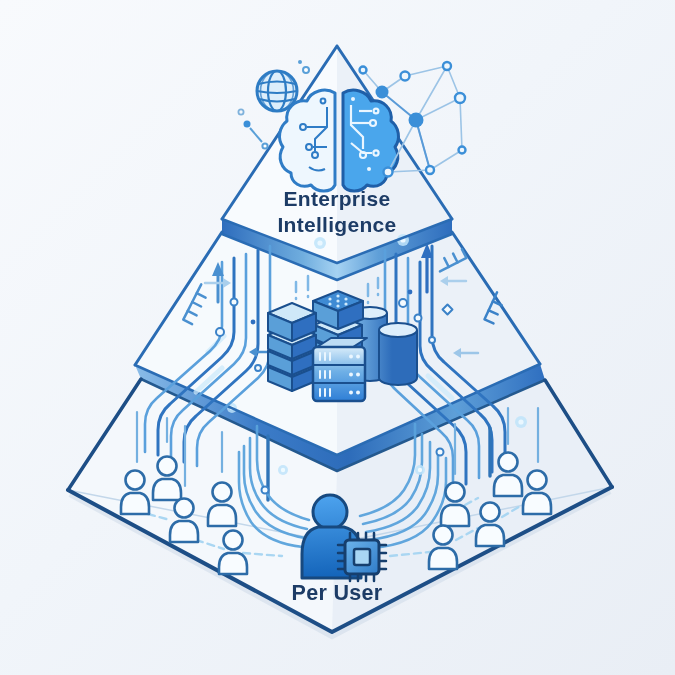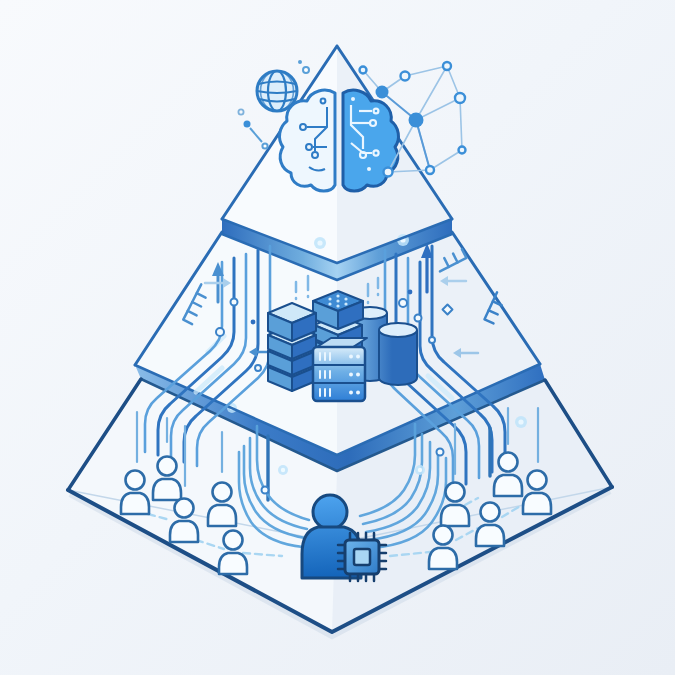--- a/index.html
+++ b/index.html
@@ -416,13 +416,15 @@
           <circle cx="405" cy="76" r="4.5"></circle>
           <circle cx="447" cy="66" r="4"></circle>
       <circle cx="460" cy="98" r="5"></circle>
           <circle cx="388" cy="172" r="4.5"></circle>
           <circle cx="430" cy="170" r="4"></circle>
       <circle cx="462" cy="150" r="3.5"></circle>
     </g>
   </g>
 </svg>
 
+<div class="label label1">Enterprise Intelligence</div>
+<div class="label label3">Per User</div>
 </div>
 
 </body></html>

